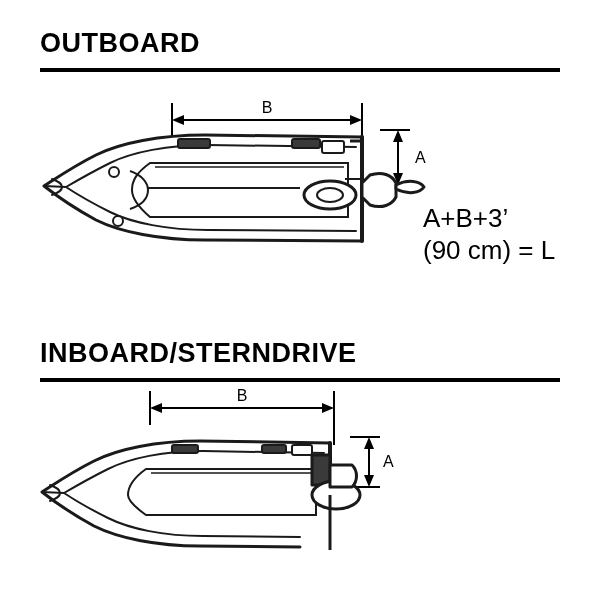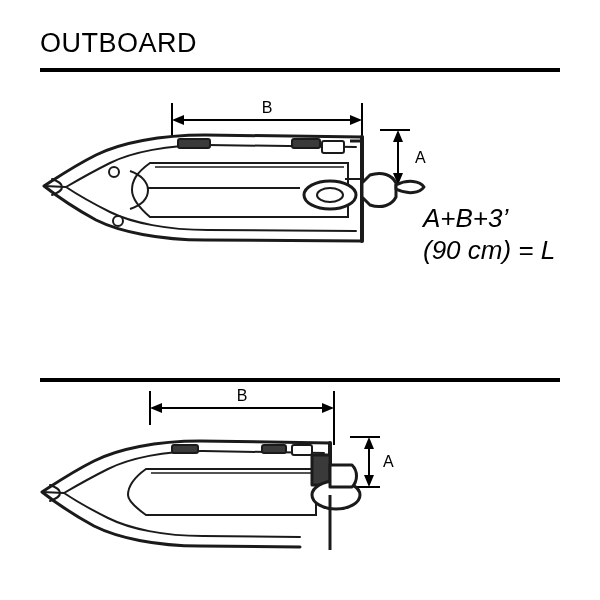--- a/index.html
+++ b/index.html
@@ -14,21 +14,21 @@
     color: #000000;
     position: relative;
     overflow: hidden;
   }
   .page {
     position: absolute;
     inset: 0;
   }
   .section-title {
     position: absolute;
-    font-weight: normal;
+    font-weight: bold;
     font-size: 27px;
     letter-spacing: 0.5px;
     color: #000000;
     white-space: nowrap;
   }
   #title-outboard { left: 40px; top: 28px; }
   #title-inboard  { left: 40px; top: 338px; }
 
   .rule {
     position: absolute;
@@ -40,21 +40,21 @@
   #rule-outboard { top: 68px; }
   #rule-inboard  { top: 378px; }
 
   .formula {
     position: absolute;
     font-size: 26px;
     line-height: 32px;
     white-space: pre;
     color: #000000;
   }
-  #formula-outboard { left: 423px; top: 202px; font-style: italic; }
+  #formula-outboard { left: 423px; top: 202px; }
   #formula-inboard  { left: 455px; top: 521px; }
 
   .diagram {
     position: absolute;
     left: 0;
     top: 0;
   }
   #diagram-outboard { top: 75px; }
   #diagram-inboard  { top: 385px; }
 
@@ -133,20 +133,21 @@
     </g>
 
     <g stroke="#1a1a1a" stroke-width="3" fill="none">
       <path d="M350,66 L362,66"></path>
     </g>
   </svg>
 
   <div class="formula" id="formula-outboard">A+B+3’
 (90 cm) = L</div>
 
+  <div class="section-title" id="title-inboard">INBOARD/STERNDRIVE</div>
   <div class="rule" id="rule-inboard"></div>
 
   <svg class="diagram" id="diagram-inboard" width="600" height="215" viewBox="0 0 600 215">
 
     <g stroke="#000" stroke-width="2" fill="none">
       <line x1="150" y1="6" x2="150" y2="40"></line>
       <line x1="334" y1="6" x2="334" y2="60"></line>
       <line x1="156" y1="23" x2="328" y2="23"></line>
       <polygon points="150,23 162,18 162,28" fill="#000" stroke="none"></polygon>
       <polygon points="334,23 322,18 322,28" fill="#000" stroke="none"></polygon>

